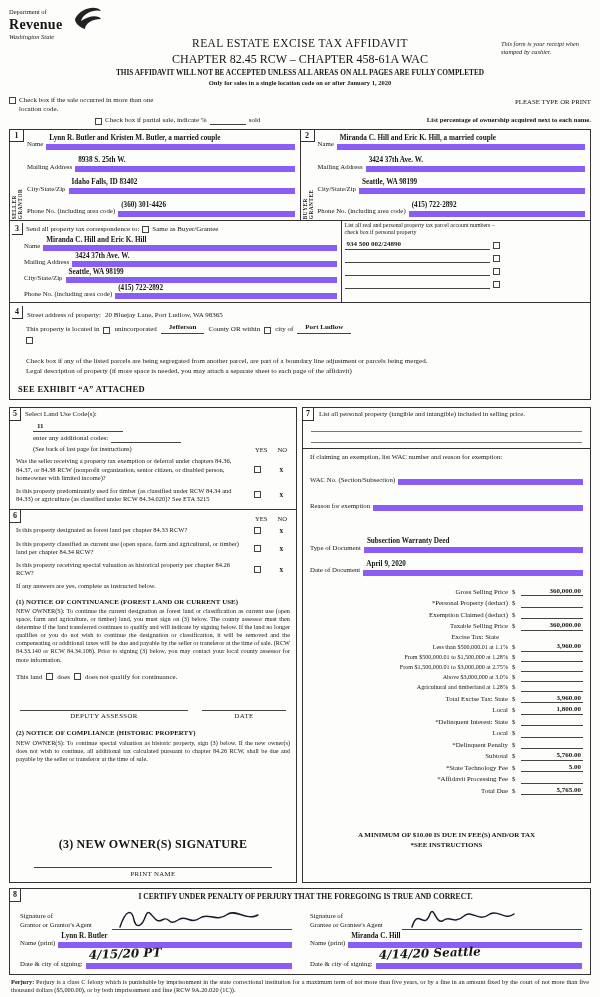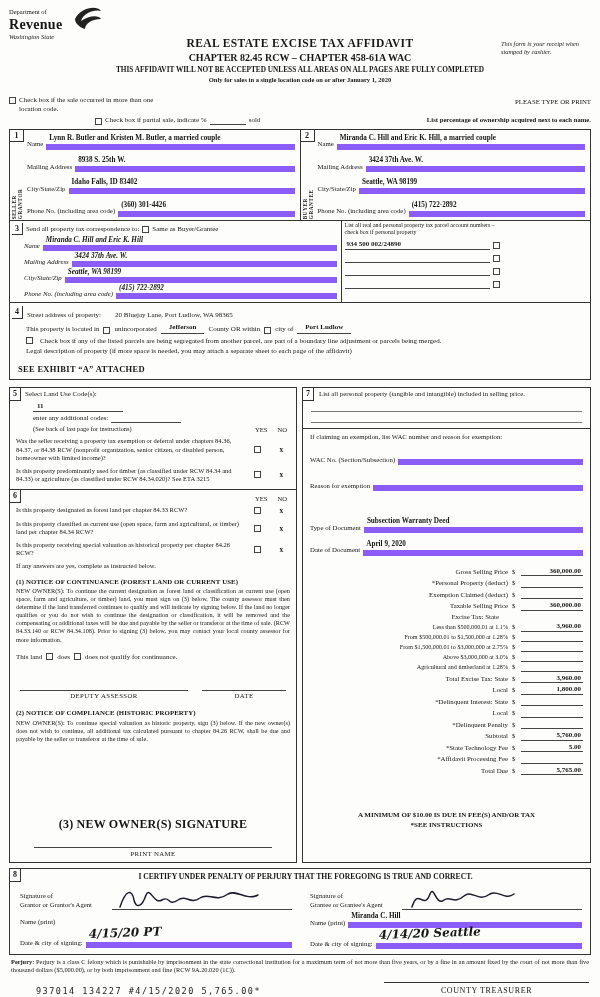--- a/index.html
+++ b/index.html
@@ -8,22 +8,22 @@
 .b{font-weight:bold;}
 .cb{display:inline-block;width:7px;height:7px;border:1px solid #444;background:#fff;flex:none;vertical-align:-1px;}
 
 .hdr{position:relative;height:86px;}
 .logo{position:absolute;left:0;top:0;width:130px;}
 .logo .l1{font-size:6.5px;}
 .logo .l2{font-size:14px;font-weight:bold;letter-spacing:.3px;}
 .logo .l3{font-size:6.5px;font-style:italic;}
 .swoosh{position:absolute;left:64px;top:-3px;}
 .titles{text-align:center;padding-top:28px;}
-.t1{font-size:11.5px;font-weight:bold;letter-spacing:.4px;}
-.t2{font-size:10px;font-weight:bold;margin-top:2px;}
+.t1{font-size:11.5px;font-weight:normal;letter-spacing:.4px;}
+.t2{font-size:12px;font-weight:normal;margin-top:2px;}
 .t3{font-size:7.3px;font-weight:bold;margin-top:2px;}
 .t4{font-size:6.5px;font-weight:bold;margin-top:1px;}
 .receipt{position:absolute;right:2px;top:32px;width:88px;font-style:italic;font-size:6.4px;line-height:1.3;}
 
 .pre1{display:flex;justify-content:space-between;align-items:flex-start;margin-top:2px;gap:11px;}
 .pre1l{display:flex;gap:3px;width:165px;}
 .pre1l .cb{margin-top:1px;}
 .ptp{font-size:6.8px;margin-top:2px;}
 .pre2{display:flex;justify-content:space-between;align-items:flex-end;margin:3px 0 4px;gap:48px;}
 .pre2l{display:flex;gap:3px;align-items:flex-end;margin-left:86px;}
@@ -42,34 +42,34 @@
 .fl{display:flex;align-items:flex-end;gap:3px;}
 .fl .lbl{white-space:nowrap;padding-bottom:1px;font-size:6.8px;}
 .fl .flv{flex:1;border-bottom:6px solid #8b5cf6;font-weight:bold;padding:0 3px 1px;font-size:7.2px;}
 .pfields .fl{min-height:18px;}
 
 .sec3{display:flex;border-top:1px solid #333;min-height:80px;}
 .s3l{width:57%;padding:2px 4px 3px 2px;display:flex;flex-direction:column;justify-content:space-between;}
 .s3top{display:flex;align-items:flex-start;gap:3px;}
 .s3top .txt{padding-top:2px;}
 .s3fields{display:flex;flex-direction:column;gap:0;}
-.s3fields .fl{min-height:16px;margin-left:12px;font-style:italic;}
+.s3fields .fl{min-height:16px;margin-left:12px;}
 .s3m{width:28%;border-left:1px solid #333;display:flex;flex-direction:column;}
 .s3mh{font-size:5.9px;padding:1px 3px;line-height:1.2;}
 .prow{display:flex;align-items:flex-end;height:13px;padding:0 3px;}
 .prow .pval{flex:1;border-bottom:1px solid #444;font-weight:bold;font-size:7px;padding:0 2px;}
 .prow .cb{margin-left:3px;margin-bottom:1px;}
 .s3r{width:15%;border-left:1px solid #333;display:flex;flex-direction:column;}
 
 .sec4{border-top:1px solid #333;padding:3px 5px 4px 2px;}
 .s4l1{display:flex;align-items:flex-end;gap:4px;}
-.s4l1 .flv{flex:0 1 330px;margin-left:10px;}
+.s4l1 .flv{flex:0 1 330px;}
 .s4l2{margin:4px 0 3px 14px;display:flex;align-items:flex-end;gap:4px;}
 .uval{border-bottom:1px solid #444;font-weight:bold;padding:0 8px 1px;}
-.s4l3{margin:2px 0 1px 14px;display:flex;gap:7px;}
+.s4l3{margin:2px 0 1px 14px;display:flex;gap:13px;flex-direction:column;}
 .s4l4{margin:2px 0 0 14px;}
 .exhibit{font-weight:bold;font-size:8.5px;letter-spacing:.3px;margin:8px 0 1px 6px;}
 
 .mid{display:flex;gap:5px;margin-top:7px;height:476px;}
 .midl{width:288px;display:flex;flex-direction:column;}
 .box5{border:1px solid #333;padding-bottom:4px;}
 .box6{border:1px solid #333;margin-top:-1px;flex:1;display:flex;flex-direction:column;padding:0 0 4px;}
 .b5row{display:flex;align-items:flex-start;}
 .b5main{flex:1;padding:2px 4px;}
 .codeline{width:90px;border-bottom:1px solid #444;margin:3px 0 2px 8px;font-weight:bold;padding:0 4px 1px;min-height:10px;}
@@ -542,20 +542,21 @@
             <div>Grantor or Grantor's Agent</div>
           </div>
           <div class="sigfield">
             <svg width="150" height="28" viewBox="0 0 150 28">
               <path d="M6 22 C 12 4, 18 4, 20 15 C 22 24, 28 22, 32 10 C 36 1, 40 20, 48 15 C 56 10, 54 22, 64 15 C 72 9, 76 20, 86 13 C 94 7, 102 18, 114 9 C 122 4, 132 16, 144 10" stroke="#1c1c2c" fill="none" stroke-width="1.5" stroke-linecap="round"></path>
             </svg>
           </div>
         </div>
         <div class="fl">
           <span class="lbl">Name (print)</span>
+          <span class="flv">Lynn R. Butler</span>
         </div>
         <div class="fl">
           <span class="lbl">Date &amp; city of signing:</span>
           <span class="flv"><span class="handv">4/15/20 PT</span></span>
         </div>
       </div>
       <div class="s8col">
         <div class="sigrow">
           <div class="siglabel">
             <div>Signature of</div>

